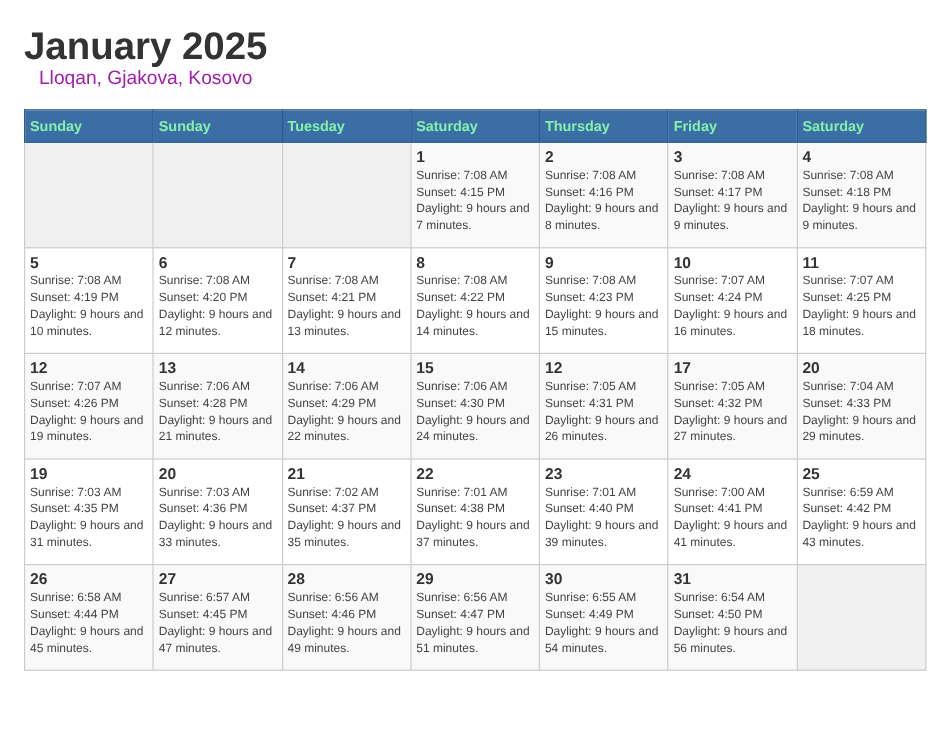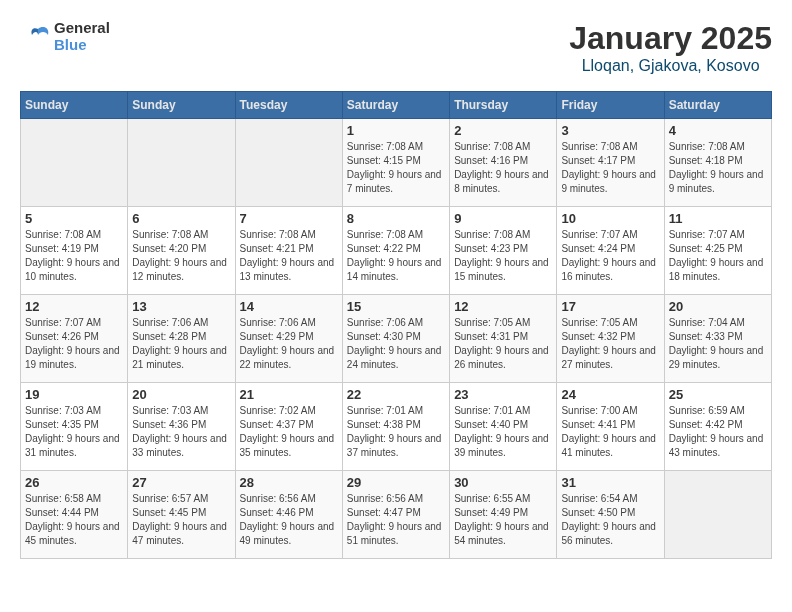--- a/index.html
+++ b/index.html
@@ -24,30 +24,30 @@
     .title-block {
       text-align: center;
     }
     .calendar-title {
       font-size: 32px;
       font-weight: bold;
       color: #333;
     }
     .calendar-subtitle {
       font-size: 16px;
-      color: #0c4a6e;
+      color: #a21caf;
     }
     .calendar {
       width: 100%;
       border-collapse: collapse;
       table-layout: fixed;
     }
     .calendar thead th {
       background-color: #3a6ea5;
-      color: #e5e5e5;
+      color: #86efac;
       font-size: 12px;
       font-weight: bold;
       padding: 6px 4px;
       text-align: left;
       border: 1px solid #2d5a8e;
     }
     .calendar tbody td {
       border: 1px solid #ccc;
       vertical-align: top;
       padding: 4px;
@@ -71,32 +71,20 @@
       line-height: 1.4;
     }
     .empty-cell {
       background: #f0f0f0 !important;
     }
   </style>
 </head>
 <body>
 
 <div class="header">
-  <div class="logo">
-    <div style="display:flex; align-items:center; gap:2px;">
-      <svg width="32" height="32" viewBox="0 0 32 32" xmlns="http://www.w3.org/2000/svg">
-        <path d="M18 8 C22 4, 30 6, 28 14 C26 10, 20 10, 18 14 Z" fill="#4a90d9"></path>
-        <path d="M18 8 C14 6, 10 8, 12 14 C14 10, 18 10, 18 14 Z" fill="#2a6aaa"></path>
-      </svg>
-      <div style="line-height:1.1;">
-        <div style="font-size:15px; font-weight:bold; color:#333;">General</div>
-        <div style="font-size:15px; font-weight:bold; color:#4a90d9;">Blue</div>
-      </div>
-    </div>
-  </div>
   <div class="title-block">
     <div class="calendar-title">January 2025</div>
     <div class="calendar-subtitle">Lloqan, Gjakova, Kosovo</div>
   </div>
 </div>
 
 <table class="calendar">
   <thead>
     <tr>
     <th>Sunday</th>

